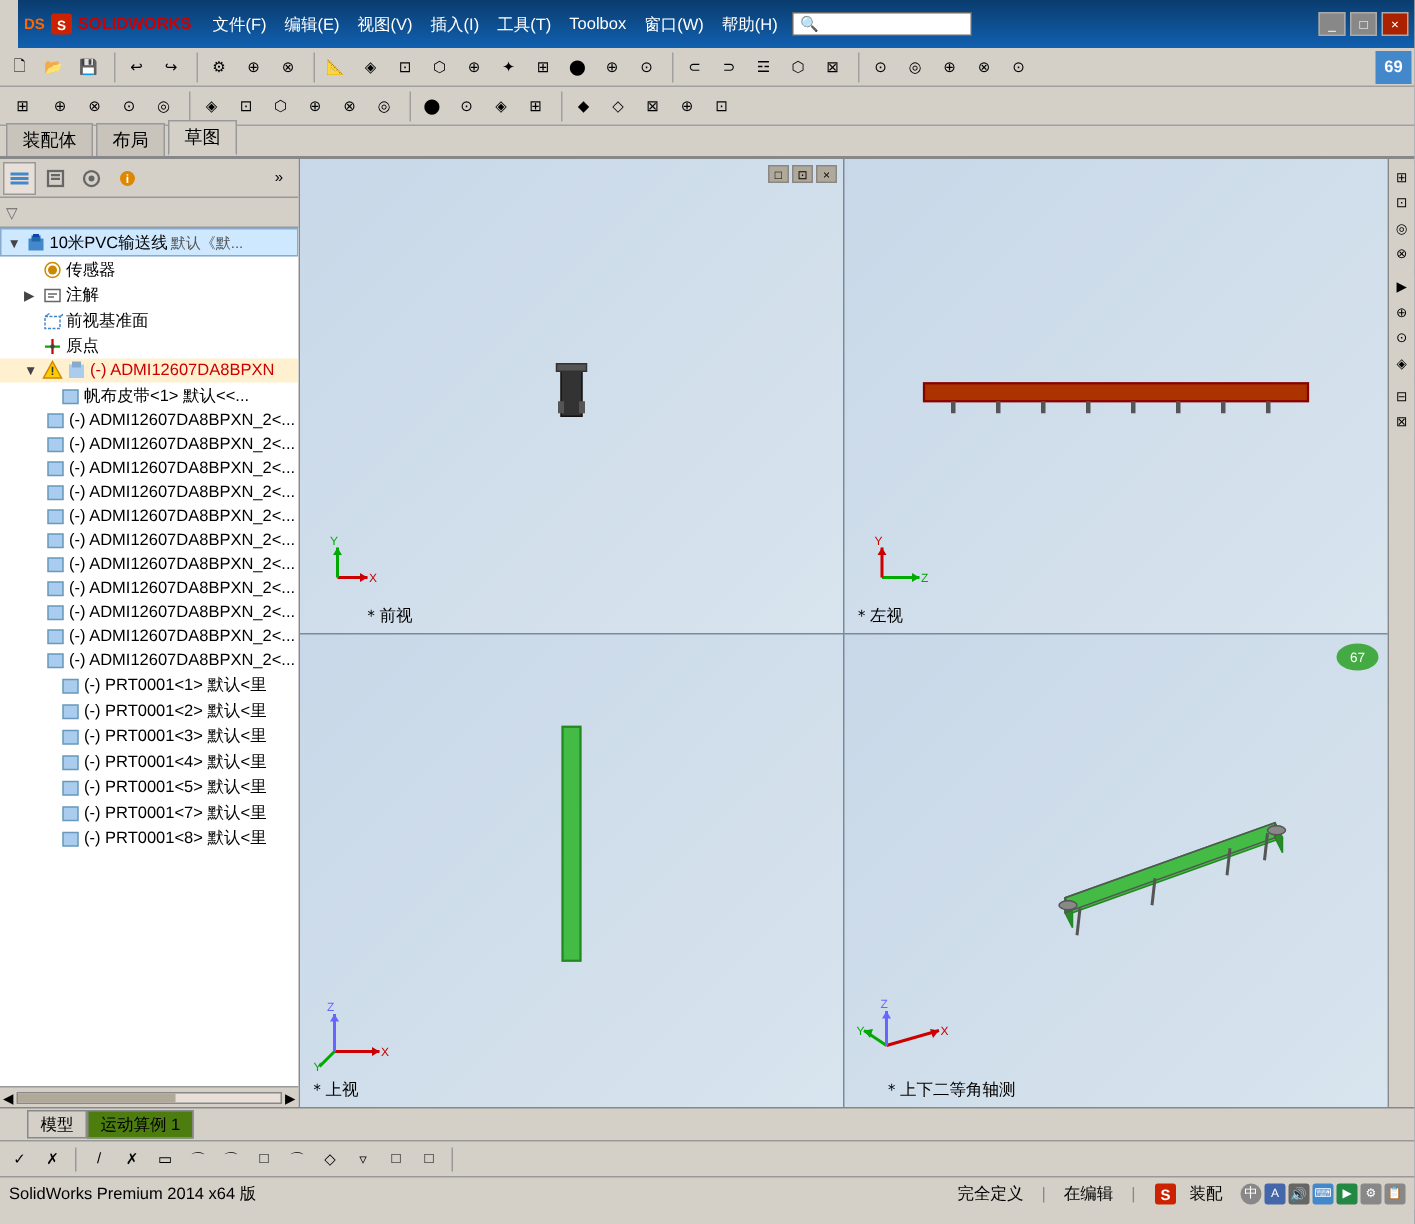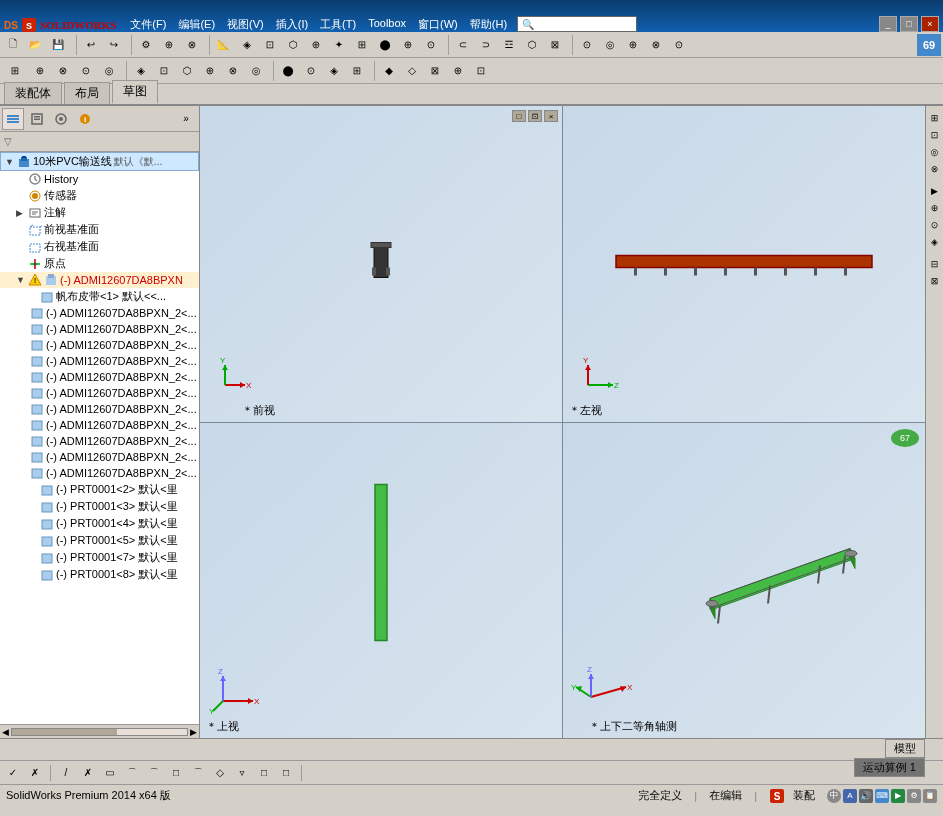--- a/index.html
+++ b/index.html
@@ -1,19 +1,19 @@
 <!DOCTYPE html>
 <html><head>
   <meta charset="utf-8">
   <style>
     * { margin: 0; padding: 0; box-sizing: border-box; }
     body { width: 943px; height: 816px; overflow: hidden; font-family: 'SimSun', 'Microsoft YaHei', Arial, sans-serif; font-size: 12px; background: #d4d0c8; }
 
     
-    #titlebar { height: 22px; background: linear-gradient(to bottom, #0a3c6e, #1160b0); display: flex; align-items: flex-start; padding: 16px 4px; color: white; font-size: 11px; }
+    #titlebar { height: 22px; background: linear-gradient(to bottom, #0a3c6e, #1160b0); display: flex; align-items: center; padding: 16px 4px; color: white; font-size: 11px; margin-left: 12px; }
     #titlebar .win-btns { display: flex; gap: 2px; }
     .menu-item { padding: 1px 6px; cursor: pointer; white-space: nowrap; }
 
     
     #toolbar1 { height: 26px; background: #d4d0c8; display: flex; align-items: center; padding: 1px 2px; border-bottom: 1px solid #a0a0a0; gap: 1px; }
     #toolbar2 { height: 26px; background: #d4d0c8; display: flex; align-items: center; padding: 1px 2px; border-bottom: 1px solid #a0a0a0; gap: 1px; }
 
     .tb-btn { width: 22px; height: 22px; background: #d4d0c8; border: 1px solid transparent; display: flex; align-items: center; justify-content: center; cursor: pointer; font-size: 10px; }
     .tb-sep { width: 4px; height: 20px; border-right: 1px solid #a0a0a0; margin: 0 2px; }
 
@@ -39,43 +39,43 @@
     #viewport { flex: 1; display: grid; grid-template-columns: 1fr 1fr; grid-template-rows: 1fr 1fr; background: #7a8a9a; gap: 1px; }
     .viewport-cell { background: #c8d4e0; position: relative; overflow: hidden; }
     .view-label { position: absolute; bottom: 4px; left: 6px; font-size: 11px; color: #000; background: none; }
 
     
     #right-toolbar { width: 18px; background: #d4d0c8; display: flex; flex-direction: column; align-items: center; padding-top: 4px; gap: 1px; border-left: 1px solid #888; }
     .rt-btn { width: 16px; height: 16px; background: #d4d0c8; border: 1px solid transparent; display: flex; align-items: center; justify-content: center; cursor: pointer; font-size: 9px; }
 
     
     #statusbar { height: 22px; background: #d4d0c8; display: flex; align-items: center; padding: 0 6px; font-size: 11px; border-top: 1px solid #999; gap: 8px; }
-    #bottom-tabs { height: 22px; background: #d4d0c8; display: flex; align-items: flex-end; padding: 0 18px; border-top: 1px solid #888; flex-direction: column; }
-    .btab { padding: 1px 8px; background: #737373; border: 1px solid #888; font-size: 11px; cursor: pointer; }
+    #bottom-tabs { height: 22px; background: #d4d0c8; display: flex; align-items: center; padding: 0 18px; border-top: 1px solid #888; }
+    .btab { padding: 1px 8px; background: #4d7c0f; border: 1px solid #888; font-size: 11px; cursor: pointer; }
     .btab.active { background: #d4d0c8; }
 
     
     #cmdbar { height: 24px; background: #d4d0c8; display: flex; align-items: center; padding: 0 4px; border-top: 1px solid #999; gap: 4px; }
     .cmd-btn { width: 18px; height: 18px; background: #d4d0c8; border: 1px solid transparent; display: flex; align-items: center; justify-content: center; font-size: 10px; cursor: pointer; }
     .cmd-sep { width: 1px; height: 16px; background: #999; margin: 0 2px; }
 
     
     .filter-icon { color: #666; font-size: 10px; }
 
     
     .tree-highlight { background: #cce8ff; }
 
     
     #tree-area::-webkit-scrollbar { width: 12px; }
     #tree-area::-webkit-scrollbar-track { background: #f0ede8; }
     #tree-area::-webkit-scrollbar-thumb { background: #b0a898; border: 1px solid #888; }
 
     .sw-logo { display: flex; align-items: center; gap: 2px; }
     .sw-logo-ds { color: #ff6600; font-weight: bold; font-size: 10px; }
-    .sw-logo-sw { color: #cc0000; font-weight: bold; font-size: 11px; font-family: Liberation Serif, serif; }
+    .sw-logo-sw { color: #cc0000; font-weight: bold; font-size: 11px; }
 
     .title-btn { width: 18px; height: 16px; background: #888; border: 1px solid #aaa; display: flex; align-items: center; justify-content: center; color: white; font-size: 9px; cursor: pointer; margin-left: 1px; }
 
     .green-badge { position: absolute; right: 2px; top: 50%; transform: translateY(-50%); width: 28px; height: 18px; background: #44aa44; border-radius: 50%; color: white; font-size: 9px; display: flex; align-items: center; justify-content: center; text-align: center; }
   </style>
 </head>
 <body>
 
 <div id="titlebar">
   <div class="sw-logo">
@@ -228,28 +228,20 @@
         <span class="arrow">▼</span>
         <svg width="14" height="14" viewBox="0 0 14 14" style="flex-shrink:0">
           <rect x="2" y="4" width="10" height="8" fill="#4488cc"></rect>
           <rect x="4" y="2" width="6" height="4" fill="#2266aa"></rect>
           <rect x="5" y="1" width="4" height="2" fill="#1144aa"></rect>
         </svg>
         <span style="font-size:11px; overflow:hidden; text-overflow:ellipsis;">10米PVC输送线</span>
         <span style="font-size:10px; color:#555;">  默认《默...</span>
       </div>
 
-      <div class="tree-item indent1">
-        <span class="arrow"></span>
-        <svg width="14" height="14" viewBox="0 0 14 14" style="flex-shrink:0">
-          <circle cx="7" cy="7" r="5" fill="none" stroke="#888" stroke-width="1.5"></circle>
-          <polyline points="7,4 7,7 9,9" fill="none" stroke="#888" stroke-width="1.5"></polyline>
-        </svg>
-        <span>History</span>
-      </div>
 
       <div class="tree-item indent1">
         <span class="arrow"></span>
         <svg width="14" height="14" viewBox="0 0 14 14" style="flex-shrink:0">
           <circle cx="7" cy="7" r="3" fill="#cc8800"></circle>
           <circle cx="7" cy="7" r="5" fill="none" stroke="#cc8800" stroke-width="1"></circle>
         </svg>
         <span>传感器</span>
       </div>
 
@@ -267,27 +259,20 @@
         <span class="arrow"></span>
         <svg width="14" height="14" viewBox="0 0 14 14" style="flex-shrink:0">
           <polygon points="2,4 12,4 12,12 2,12" fill="none" stroke="#4488cc" stroke-width="1" stroke-dasharray="2,1"></polygon>
           <line x1="2" y1="4" x2="5" y2="2" stroke="#4488cc" stroke-width="1"></line>
           <line x1="12" y1="4" x2="15" y2="2" stroke="#4488cc" stroke-width="1"></line>
         </svg>
         <span>前视基准面</span>
       </div>
 
 
-      <div class="tree-item indent1">
-        <span class="arrow"></span>
-        <svg width="14" height="14" viewBox="0 0 14 14" style="flex-shrink:0">
-          <polygon points="2,4 12,4 12,12 2,12" fill="none" stroke="#4488cc" stroke-width="1" stroke-dasharray="2,1"></polygon>
-        </svg>
-        <span>右视基准面</span>
-      </div>
 
       <div class="tree-item indent1">
         <span class="arrow"></span>
         <svg width="14" height="14" viewBox="0 0 14 14" style="flex-shrink:0">
           <line x1="7" y1="2" x2="7" y2="12" stroke="#cc0000" stroke-width="1.5"></line>
           <line x1="2" y1="7" x2="12" y2="7" stroke="#00aa00" stroke-width="1.5"></line>
           <circle cx="7" cy="7" r="1.5" fill="#444"></circle>
         </svg>
         <span>原点</span>
       </div>
@@ -384,20 +369,27 @@
         <span style="font-size:11px;">(-) ADMI12607DA8BPXN_2&lt;...</span>
       </div>
       <div class="tree-item indent2">
         <span class="arrow"></span>
         <svg width="14" height="14" viewBox="0 0 14 14" style="flex-shrink:0">
             <rect x="2" y="3" width="10" height="9" fill="#aaccee" stroke="#6699bb" stroke-width="1"></rect>
           </svg>
         <span style="font-size:11px;">(-) ADMI12607DA8BPXN_2&lt;...</span>
       </div>
 
+      <div class="tree-item indent2">
+        <span class="arrow"></span>
+        <svg width="14" height="14" viewBox="0 0 14 14" style="flex-shrink:0">
+            <rect x="2" y="3" width="10" height="9" fill="#aaccee" stroke="#6699bb" stroke-width="1"></rect>
+          </svg>
+        <span style="font-size:11px;">(-) PRT0001&lt;1&gt;  默认&lt;里</span>
+      </div>
       <div class="tree-item indent2">
         <span class="arrow"></span>
         <svg width="14" height="14" viewBox="0 0 14 14" style="flex-shrink:0">
             <rect x="2" y="3" width="10" height="9" fill="#aaccee" stroke="#6699bb" stroke-width="1"></rect>
           </svg>
         <span style="font-size:11px;">(-) PRT0001&lt;2&gt;  默认&lt;里</span>
       </div>
       <div class="tree-item indent2">
         <span class="arrow"></span>
         <svg width="14" height="14" viewBox="0 0 14 14" style="flex-shrink:0">

